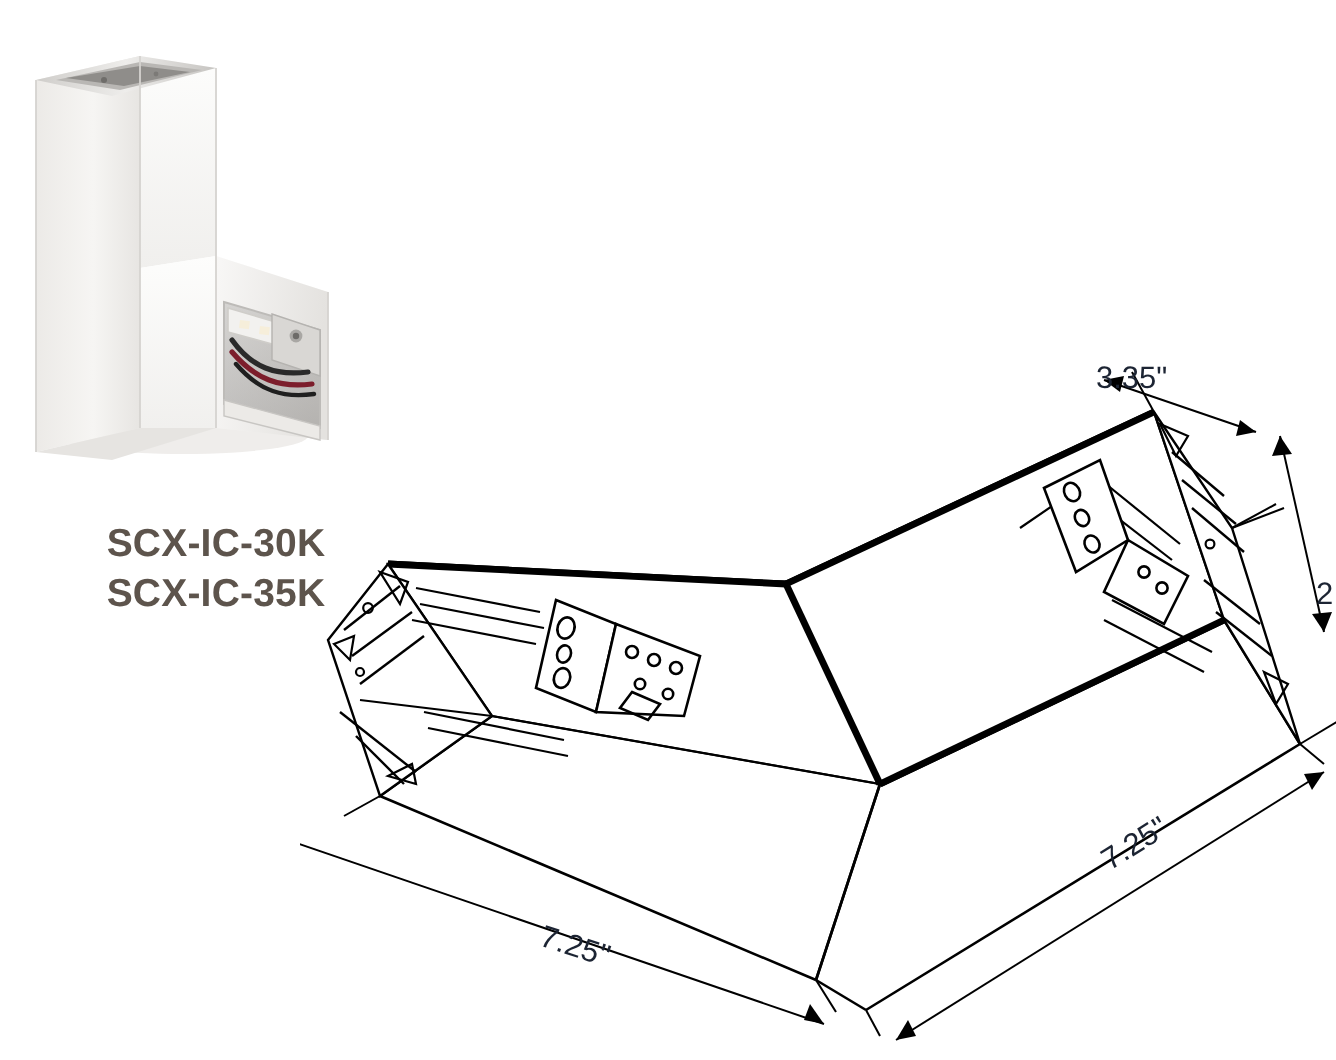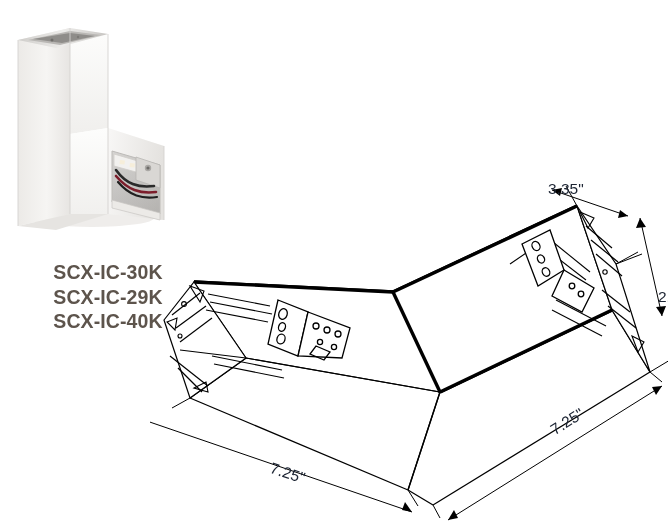--- a/index.html
+++ b/index.html
@@ -127,22 +127,21 @@
         <path d="M62,10 L62,196"></path>
         <path d="M100,16 L100,196"></path>
         <path d="M10,22 L10,208"></path>
         <path d="M156,128 L156,202"></path>
       </g>
     </svg>
   </div>
 
   <div class="codes">
     <div class="code-line">SCX-IC-30K</div>
-    <div class="code-line">SCX-IC-29K</div>
-    <div class="code-line">SCX-IC-40K</div>
+    <div class="code-line">SCX-IC-35K</div>
   </div>
 
   <div class="drawing">
     <svg width="518" height="370" viewBox="0 0 518 370" xmlns="http://www.w3.org/2000/svg">
 
       <g fill="none" stroke="#000000" stroke-linejoin="miter" stroke-linecap="butt">
 
         <g stroke-width="3.4">
 
           <path d="M44,122 L243,132"></path>

